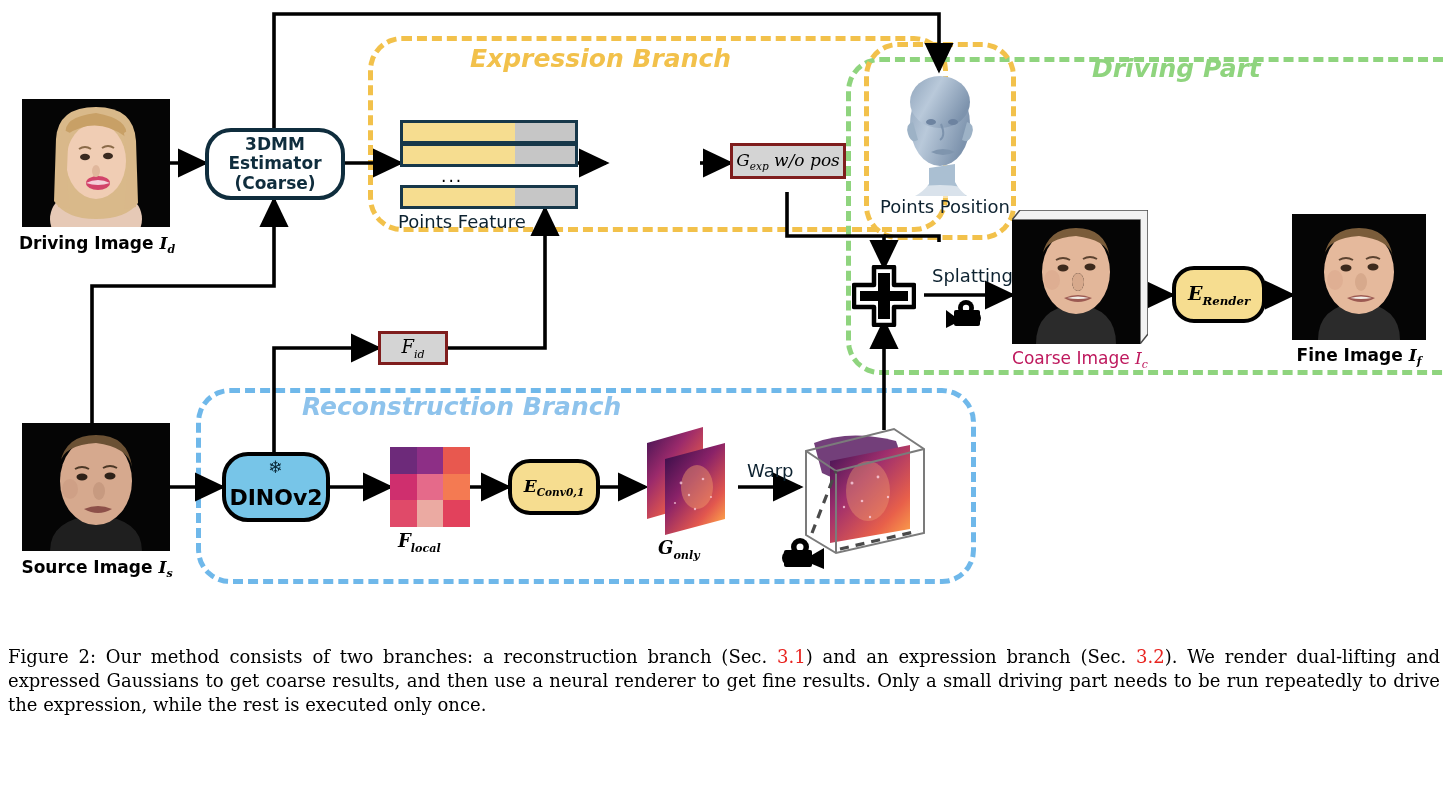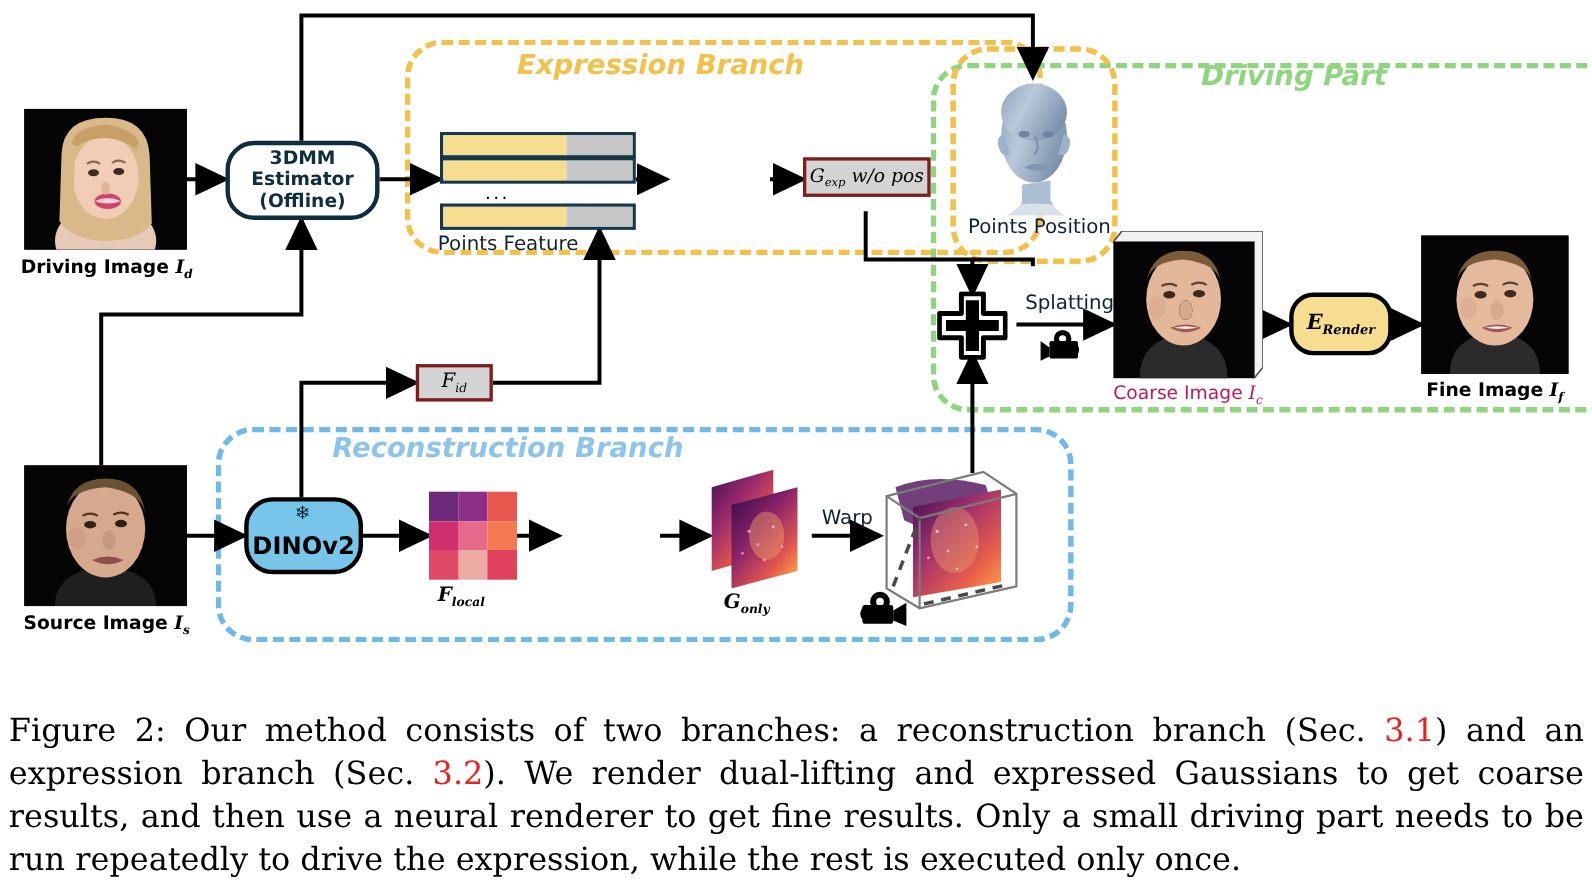--- a/index.html
+++ b/index.html
@@ -45,21 +45,21 @@
   .pfbar .y{background:#f6dd90;}
   .pfbar .g{background:#c6c6c6;}
   .dots{position:absolute;font-size:17px;color:#000;letter-spacing:2px;}
 
   
   .flocal{position:absolute;display:grid;grid-template-columns:repeat(3,1fr);grid-template-rows:repeat(3,1fr);}
   .flocal div{width:100%;height:100%;}
 
   
   #caption{position:absolute;left:8px;top:645px;width:1432px;
-           font-family:"DejaVu Serif",serif;font-size:29px;line-height:1.34;color:#000;text-align:justify;}
+           font-family:"DejaVu Serif",serif;font-size:18px;line-height:1.34;color:#000;text-align:justify;}
   #caption .ref{color:#e8231f;}
   .snow{position:absolute;font-size:17px;color:#0b2a3a;}
   .small-lbl{position:absolute;font-size:18px;color:#0d2230;white-space:nowrap;}
 </style>
 </head>
 <body>
 
 <div id="figure">
 
   <div class="branch branch-exp" style="left:368px;top:36px;width:580px;height:196px;"></div>
@@ -137,21 +137,21 @@
       <ellipse cx="76" cy="84" rx="12" ry="7" fill="#d2436a"></ellipse>
       <path d="M64 84 Q76 78 88 84 Q76 88 64 84" fill="#fff" opacity="0.75"></path>
       <ellipse cx="74" cy="72" rx="4" ry="6" fill="#e0b79c"></ellipse>
     </svg>
   </div>
   <div class="cap" style="left:12px;top:233px;width:170px;">Driving Image <i>I<sub>d</sub></i></div>
 
   <div class="node pill" style="left:205px;top:128px;width:140px;height:72px;font-size:17px;flex-direction:column;">
     <span>3DMM</span>
     <span>Estimator</span>
-    <span>(Offline)</span>
+    <span>(Coarse)</span>
   </div>
 
   <div class="pfbar" style="left:400px;top:120px;width:178px;height:24px;">
     <div class="y" style="width:65%"></div>
       <div class="g" style="width:35%"></div>
   </div>
   <div class="pfbar" style="left:400px;top:143px;width:178px;height:24px;">
     <div class="y" style="width:65%"></div>
       <div class="g" style="width:35%"></div>
   </div>
@@ -291,20 +291,25 @@
       <div style="background:#e56a8a"></div>
       <div style="background:#f47a52"></div>
     <div style="background:#e04a69"></div>
       <div style="background:#ebaaa2"></div>
       <div style="background:#e2415c"></div>
   </div>
   <div style="position:absolute;left:398px;top:530px;font-size:18px;" class="mathlbl">
     <span>F</span><sub>local</sub>
   </div>
 
+  <div class="node pill-yellow" style="left:508px;top:459px;width:92px;height:56px;">
+    <span class="mathlbl" style="font-size:17px;">
+      <span>E</span><sub>Conv0,1</sub>
+    </span>
+  </div>
 
   <div style="position:absolute;left:645px;top:425px;width:94px;height:110px;">
     <svg width="94" height="110" viewBox="0 0 94 110">
       <defs>
         <linearGradient id="mg1" x1="0" y1="0" x2="0.8" y2="1">
           <stop offset="0%" stop-color="#3b1152"></stop>
             <stop offset="40%" stop-color="#9b2a6b"></stop>
           <stop offset="75%" stop-color="#e65a4b"></stop>
             <stop offset="100%" stop-color="#f98e3e"></stop>
         </linearGradient>

